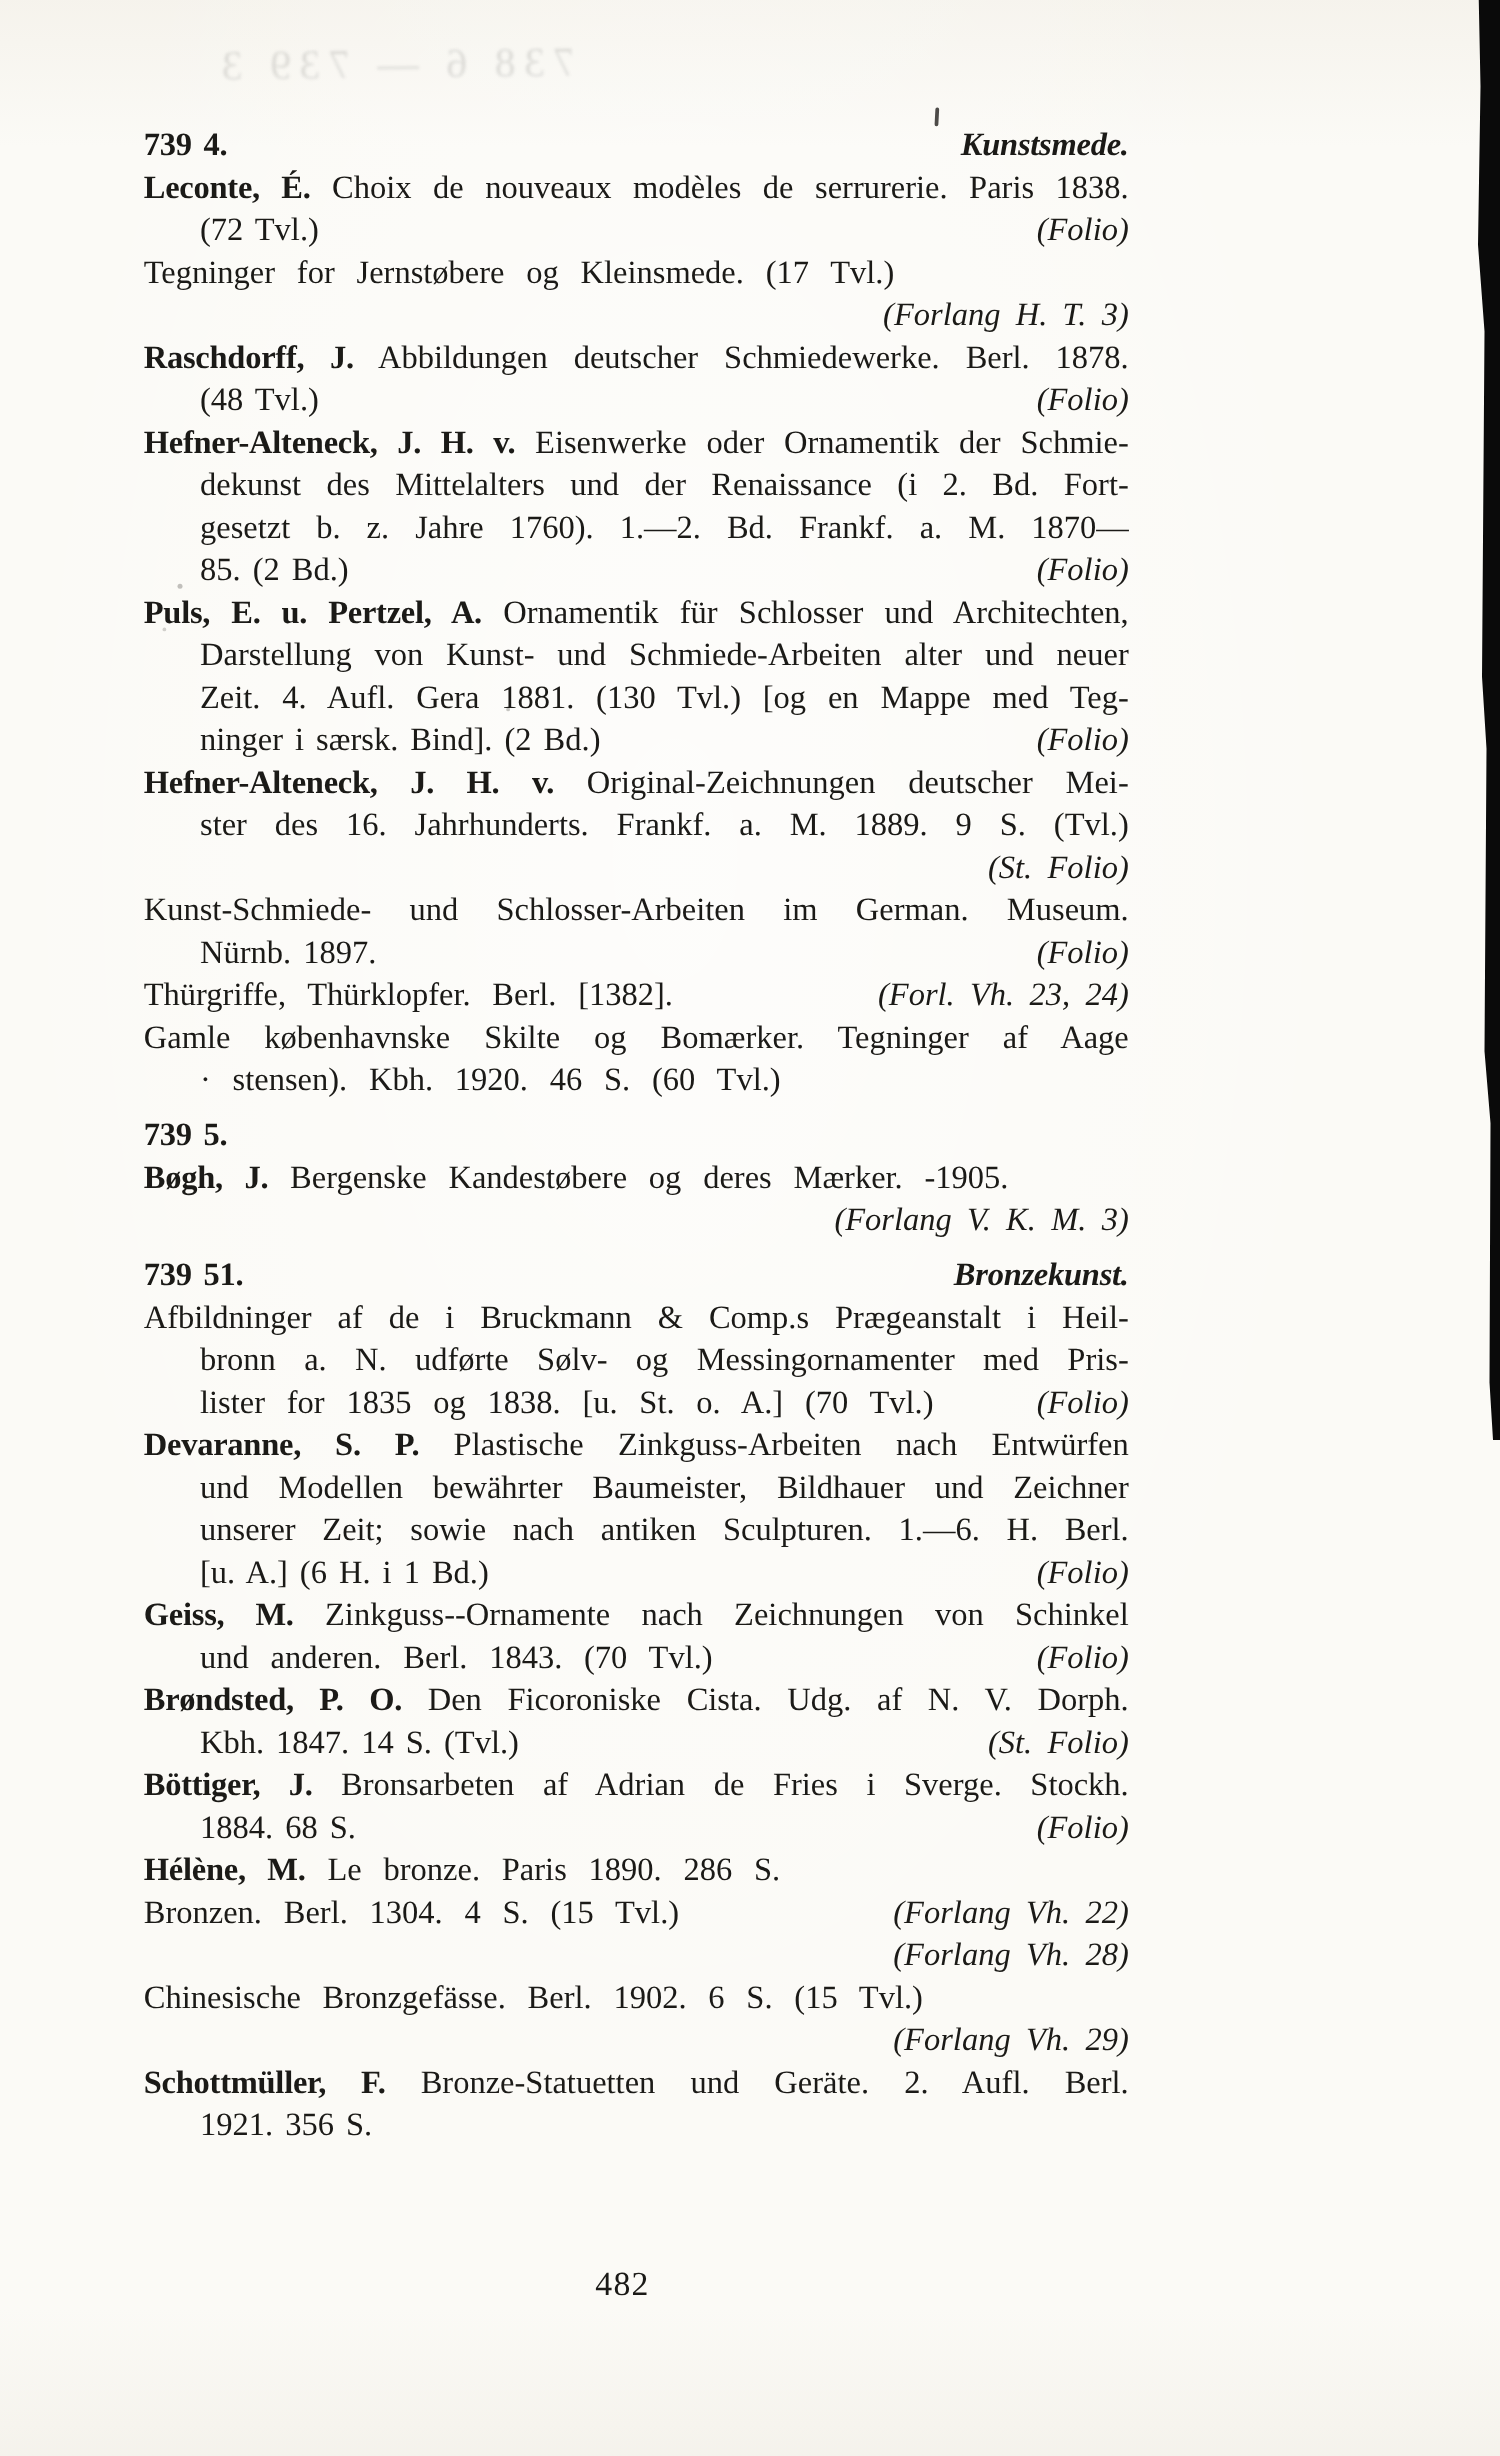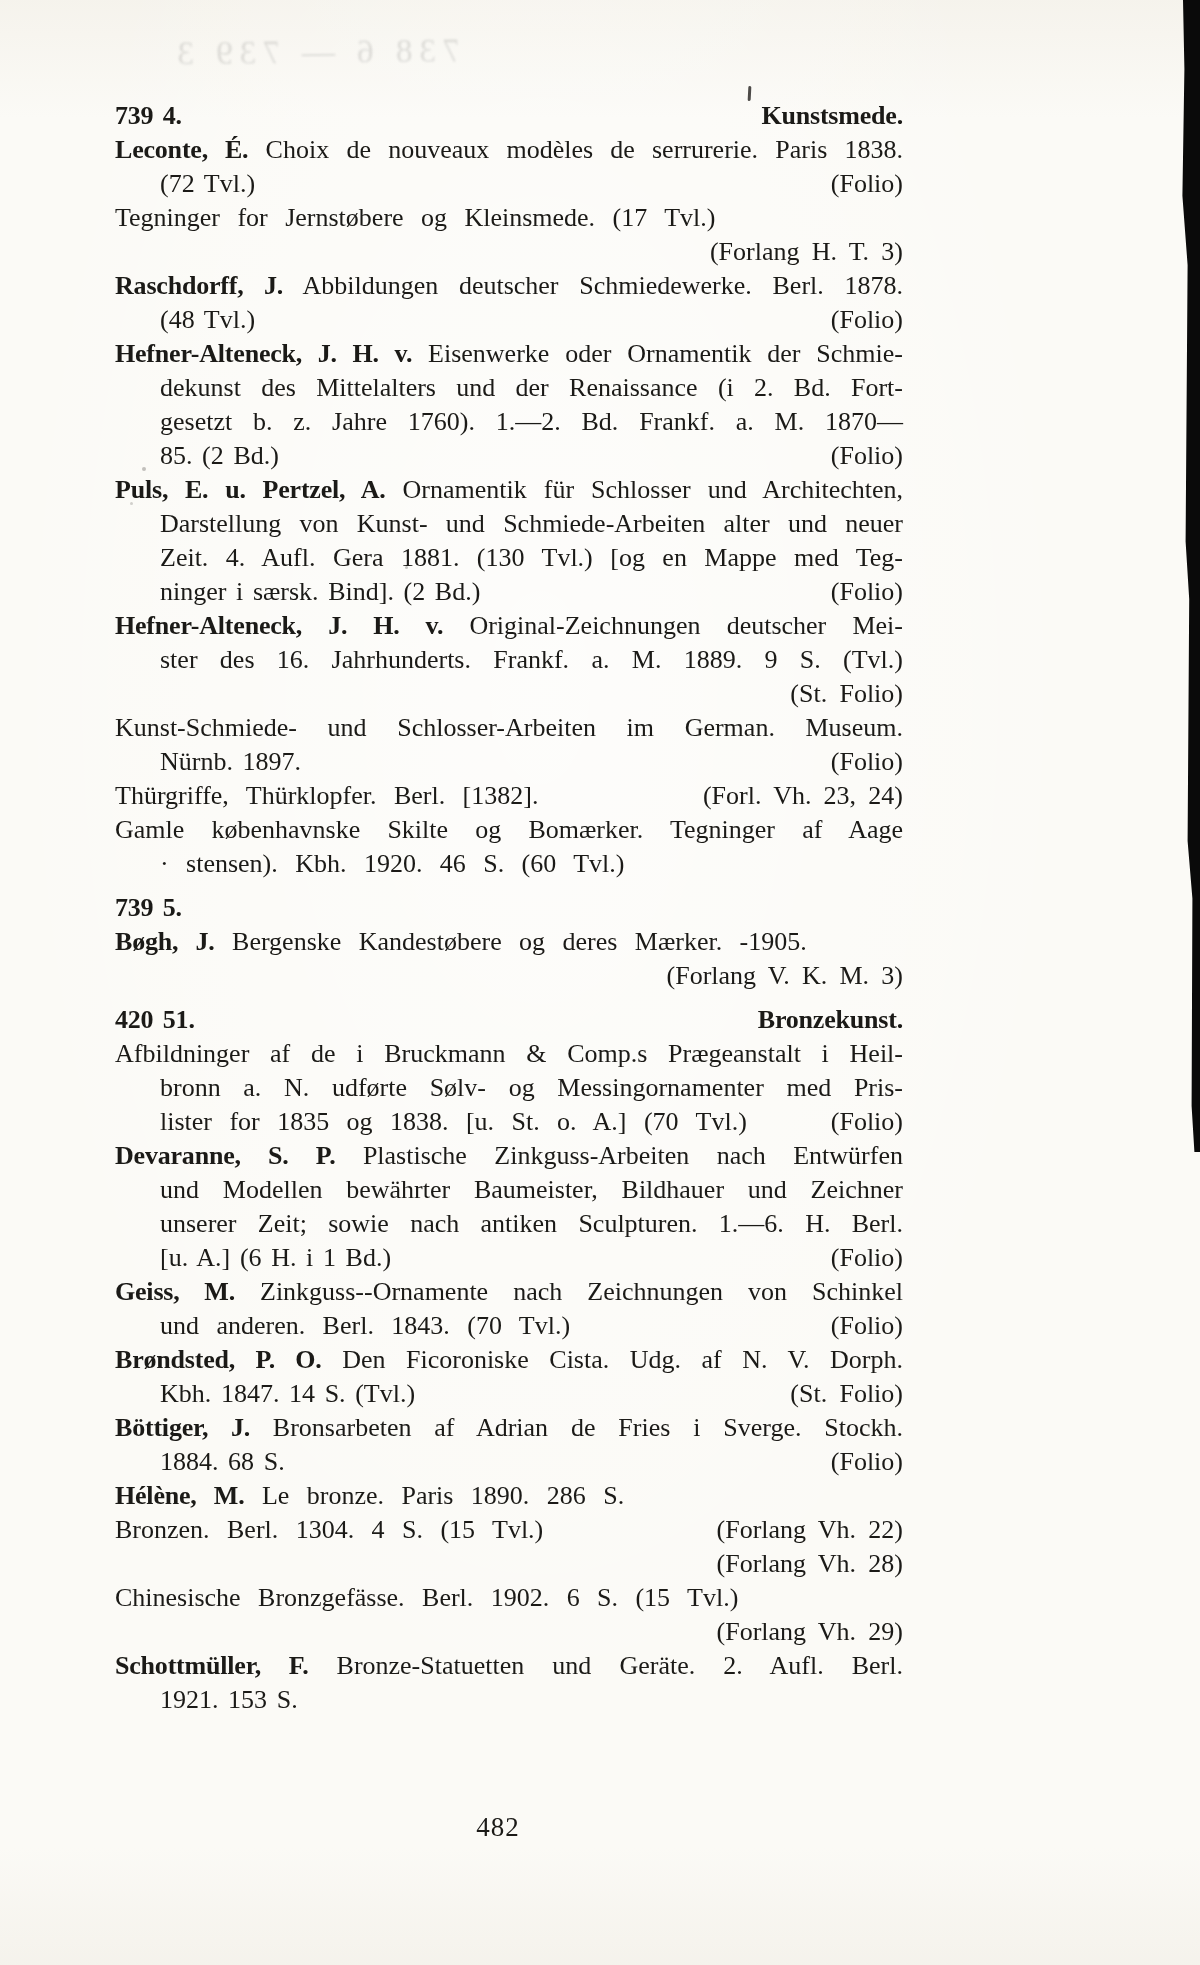--- a/index.html
+++ b/index.html
@@ -34,20 +34,21 @@
     text-align:justify;
     -moz-text-align-last:justify;
     text-align-last:justify;
     word-spacing:normal;
   }
   .line.spread{word-spacing:0.42em;}
   .b{font-weight:bold;letter-spacing:-0.2px;}
   .right{
     position:absolute;right:0;top:0;
     word-spacing:0.22em;
+    font-style:italic;
   }
   .page-number{
     position:absolute;top:1812px;left:0;width:996px;
     text-align:center;font-size:27px;letter-spacing:1px;
   }
   
   .scan-bar{
     position:absolute;top:0;right:0;width:20px;height:1152px;
     background:var(--bar);
     clip-path:polygon(15% 0,100% 0,100% 100%,72% 100%,58% 96%,62% 78%,38% 73%,46% 52%,28% 47%,38% 23%,12% 17%,22% 6%);
@@ -106,21 +107,21 @@
       <div class="line fill"><span>Kunst-Schmiede- und Schlosser-Arbeiten im German. Museum.</span></div>
       <div class="line indent"><span>Nürnb. 1897.</span><span class="right">(Folio)</span></div>
       <div class="line spread"><span>Thürgriffe, Thürklopfer. Berl. [1382].</span><span class="right">(Forl. Vh. 23, 24)</span></div>
       <div class="line fill"><span>Gamle københavnske Skilte og Bomærker. Tegninger af Aage</span></div>
       <div class="line indent spread"><span>· stensen). Kbh. 1920. 46 S. (60 Tvl.)</span></div>
       <div class="line gap"><span class="b">739 5.</span></div>
       <div class="line spread"><span class="b">Bøgh, J.</span><span> Bergenske Kandestøbere og deres Mærker. -1905.</span></div>
       <div class="line">
         <span class="right">(Forlang V. K. M. 3)</span>
       </div>
-      <div class="line gap"><span class="b">420 51.</span><span class="right b">Bronzekunst.</span></div>
+      <div class="line gap"><span class="b">739 51.</span><span class="right b">Bronzekunst.</span></div>
       <div class="line fill"><span>Afbildninger af de i Bruckmann &amp; Comp.s Prægeanstalt i Heil-</span></div>
       <div class="line indent fill"><span>bronn a. N. udførte Sølv- og Messingornamenter med Pris-</span></div>
       <div class="line indent spread"><span>lister for 1835 og 1838. [u. St. o. A.] (70 Tvl.)</span><span class="right">(Folio)</span></div>
       <div class="line fill"><span class="b">Devaranne, S. P.</span><span> Plastische Zinkguss-Arbeiten nach Entwürfen</span></div>
       <div class="line indent fill"><span>und Modellen bewährter Baumeister, Bildhauer und Zeichner</span></div>
       <div class="line indent fill"><span>unserer Zeit; sowie nach antiken Sculpturen. 1.—6. H. Berl.</span></div>
       <div class="line indent"><span>[u. A.] (6 H. i 1 Bd.)</span><span class="right">(Folio)</span></div>
       <div class="line fill"><span class="b">Geiss, M.</span><span> Zinkguss--Ornamente nach Zeichnungen von Schinkel</span></div>
       <div class="line indent spread"><span>und anderen. Berl. 1843. (70 Tvl.)</span><span class="right">(Folio)</span></div>
       <div class="line fill"><span class="b">Brøndsted, P. O.</span><span> Den Ficoroniske Cista. Udg. af N. V. Dorph.</span></div>
@@ -130,19 +131,19 @@
       <div class="line spread"><span class="b">Hélène, M.</span><span> Le bronze. Paris 1890. 286 S.</span></div>
       <div class="line spread"><span>Bronzen. Berl. 1304. 4 S. (15 Tvl.)</span><span class="right">(Forlang Vh. 22)</span></div>
       <div class="line">
         <span class="right">(Forlang Vh. 28)</span>
       </div>
       <div class="line spread"><span>Chinesische Bronzgefässe. Berl. 1902. 6 S. (15 Tvl.)</span></div>
       <div class="line">
         <span class="right">(Forlang Vh. 29)</span>
       </div>
       <div class="line fill"><span class="b">Schottmüller, F.</span><span> Bronze-Statuetten und Geräte. 2. Aufl. Berl.</span></div>
-      <div class="line indent"><span>1921. 153 S.</span></div>
+      <div class="line indent"><span>1921. 356 S.</span></div>
     </div>
 
   <div class="page-number">482</div>
 
   <div class="scan-bar"></div>
 </div>
 
 </body></html>

